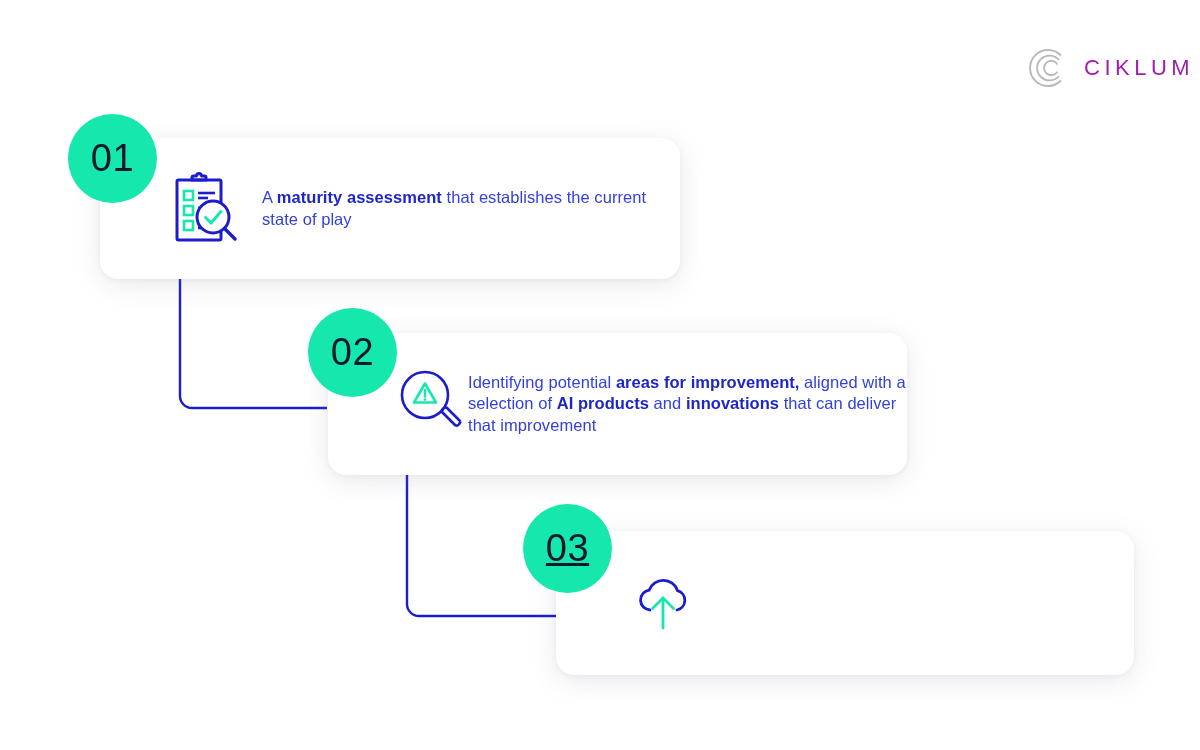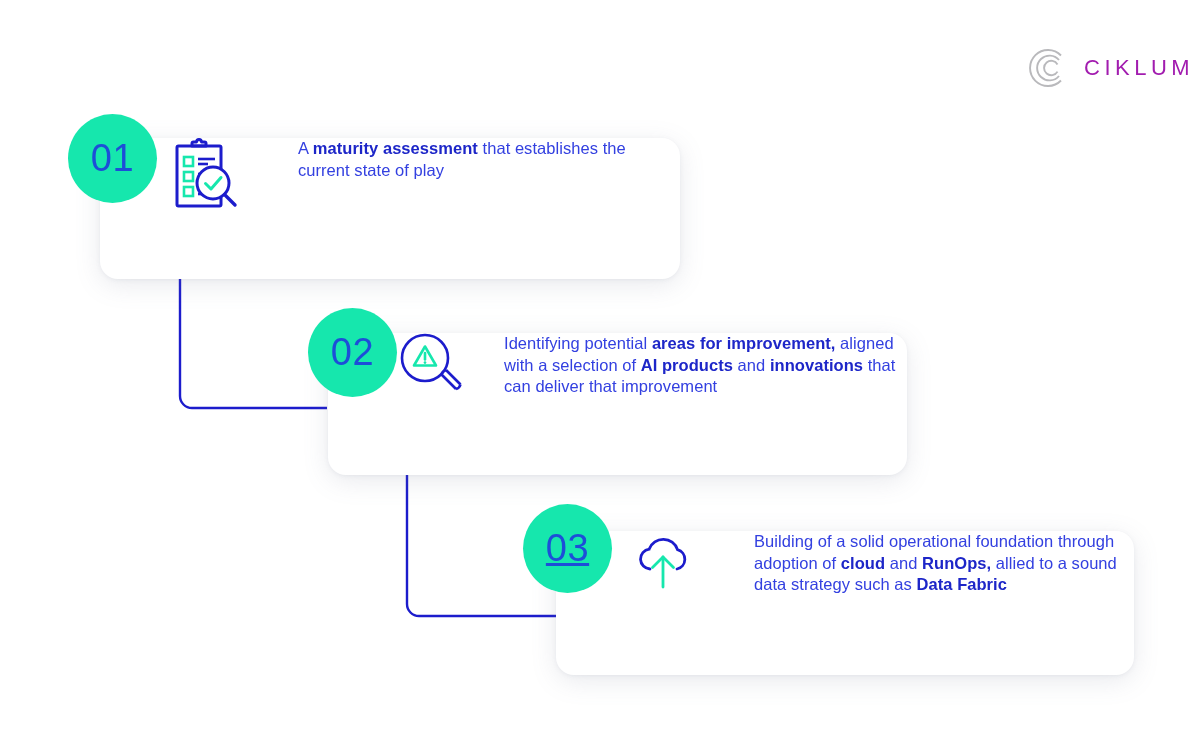--- a/index.html
+++ b/index.html
@@ -44,22 +44,22 @@
     pointer-events: none;
   }
 
   
   .card {
     position: absolute;
     background: #ffffff;
     border-radius: 18px;
     box-shadow: 0 6px 26px rgba(120,125,150,0.16), 0 1px 4px rgba(120,125,150,0.10);
     display: flex;
+    align-items: center;
     box-sizing: border-box;
-    gap: 36px;
   }
   .card-1 { left: 100px; top: 138px;  width: 580px; height: 141px; }
   .card-2 { left: 328px; top: 333px;  width: 579px; height: 142px; }
   .card-3 { left: 556px; top: 531px;  width: 578px; height: 144px; }
 
   .card-icon {
     flex: 0 0 auto;
     display: flex;
     align-items: center;
     justify-content: center;
@@ -80,21 +80,21 @@
   .card-text b { color: #1d26c8; font-weight: 700; }
 
   
   .badge {
     position: absolute;
     border-radius: 50%;
     background: #16e7ad;
     display: flex;
     align-items: center;
     justify-content: center;
-    color: #1d4ed8;
+    color: #0f172a;
     font-size: 38px;
     font-weight: 400;
     letter-spacing: 0.5px;
     line-height: 1;
   }
   .badge span { transform: translateY(-1px); }
   .badge-1 { left: 68px;  top: 114px; width: 89px; height: 89px; }
   .badge-2 { left: 308px; top: 308px; width: 89px; height: 89px; }
   .badge-3 { left: 523px; top: 504px; width: 89px; height: 89px; text-decoration: underline; }
 </style>
@@ -163,23 +163,20 @@
 </div>
 
 <div class="card card-3">
   <div class="card-icon">
     <svg viewBox="0 0 70 62" width="70" height="62">
       <path d="M22 38 A10 10 0 0 1 21.2 18.1 A15 15 0 0 1 49.5 18.6 A10 10 0 0 1 49 38" fill="none" stroke="#1c1ccc" stroke-width="2.8" stroke-linecap="round"></path>
       <line x1="35" y1="26" x2="35" y2="56" stroke="#16e7ad" stroke-width="2.8" stroke-linecap="round"></line>
       <path d="M24.5 36.5 L35 26 L45.5 36.5" fill="none" stroke="#16e7ad" stroke-width="2.8" stroke-linecap="round" stroke-linejoin="round"></path>
     </svg>
   </div>
-  <div class="card-text">
-    <span>Building of a solid operational foundation through adoption of </span><b>cloud</b><span> and </span><b>RunOps,</b><span> allied to a sound data strategy such as </span><b>Data Fabric</b>
-  </div>
 </div>
 
 <div class="badge badge-1">
   <span>01</span>
 </div>
 <div class="badge badge-2">
   <span>02</span>
 </div>
 <div class="badge badge-3">
   <span>03</span>

